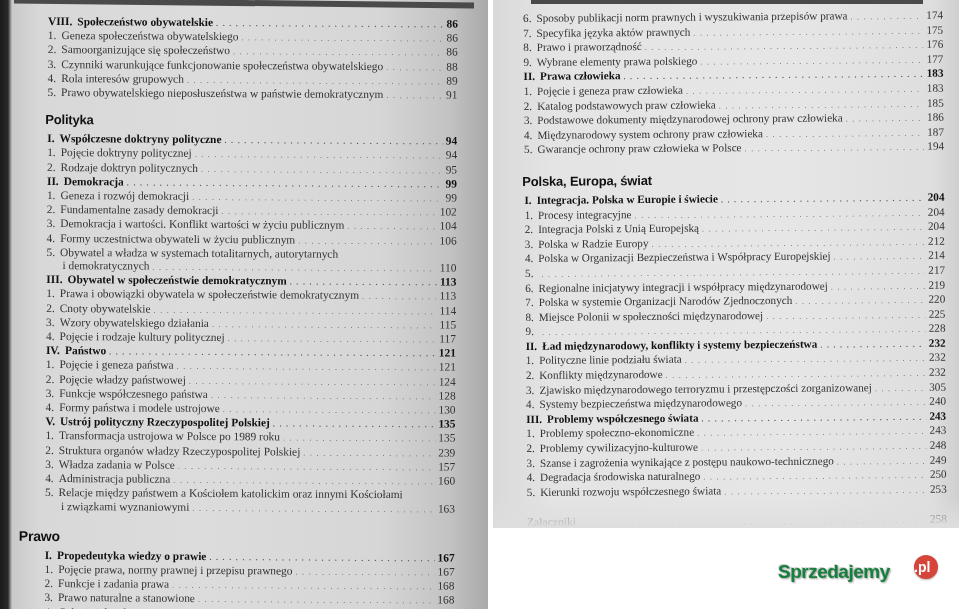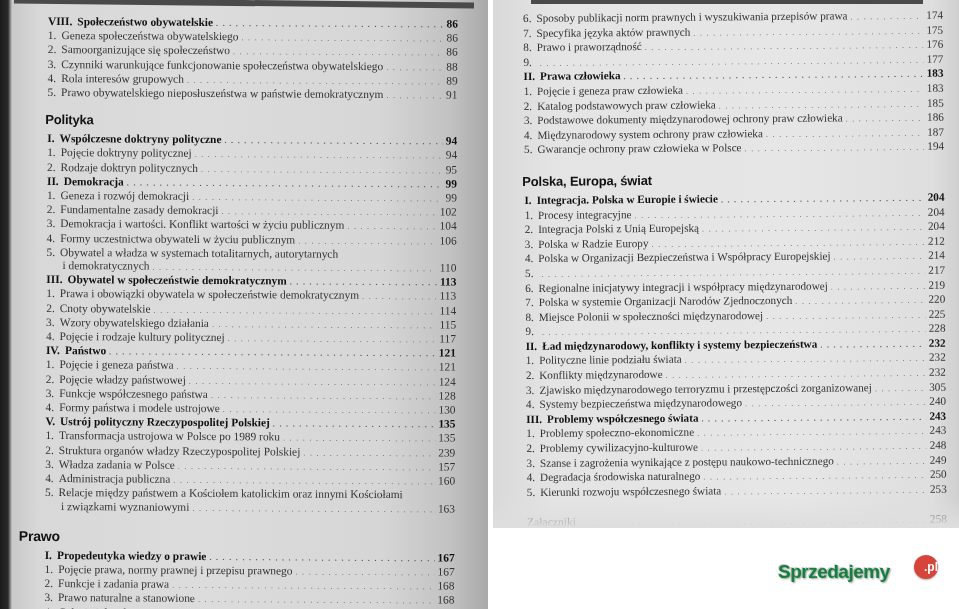--- a/index.html
+++ b/index.html
@@ -67,21 +67,21 @@
     }
     .watermark .wm-text {
       position: absolute; left: 0; top: 6px;
       font-family: "Liberation Sans", sans-serif; font-weight: bold; font-size: 19px;
       color: #15803d; letter-spacing: -0.5px;
       text-shadow: 1px 1px 2px #9a9a9a, -1px -1px 0 #d0d0d0;
     }
     .watermark .wm-badge {
       position: absolute; left: 136px; top: 0; width: 24px; height: 24px; border-radius: 50%;
       background: #d6453a; color: #fff; font-family: "Liberation Sans", sans-serif;
-      font-weight: bold; font-size: 12px; line-height: 24px; text-align: right;
+      font-weight: bold; font-size: 14px; line-height: 24px; text-align: left;
       box-shadow: 0 1px 2px rgba(0,0,0,0.3);
     }
   </style>
 </head>
 <body>
 
 <div class="page-left">
   <div class="topbar"></div>
   <div class="toc toc-left left-rows">
     <div>
@@ -334,20 +334,21 @@
           <span class="page">175</span>
         </div>
         <div class="row sub">
           <span class="num">8.</span>
           <span class="label">Prawo i praworządność</span>
           <span class="dots"></span>
           <span class="page">176</span>
         </div>
         <div class="row sub">
           <span class="num">9.</span>
+          <span class="label">Wybrane elementy prawa polskiego</span>
           <span class="dots"></span>
           <span class="page">177</span>
         </div>
         <div class="row chapter">
           <span class="num">II.</span>
           <span class="label">Prawa człowieka</span>
           <span class="dots"></span>
           <span class="page">183</span>
         </div>
         <div class="row sub">

